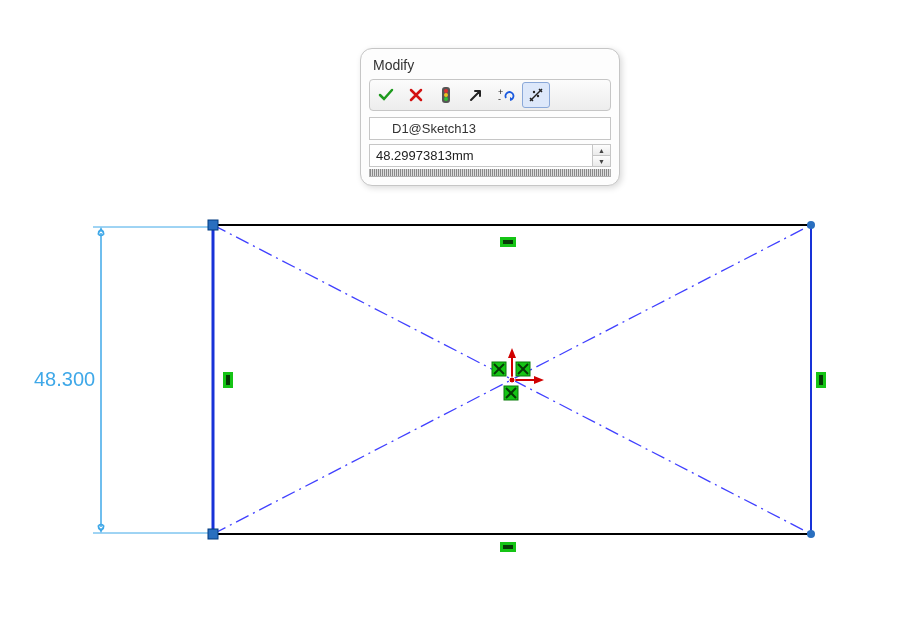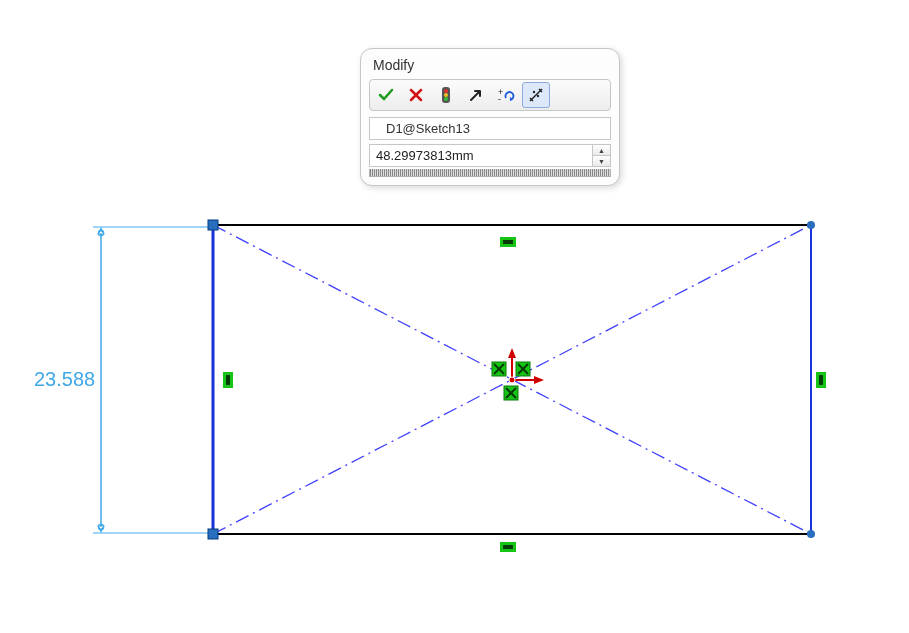--- a/index.html
+++ b/index.html
@@ -45,21 +45,21 @@
       align-items: center;
       justify-content: center;
       border: 1px solid transparent;
       border-radius: 3px;
       cursor: pointer;
     }
     .tbtn.active { background: #dde8fa; border: 1px solid #8aa8d8; }
     .field-label {
       background: #fff;
       border: 1px solid #c6c6c6;
-      padding: 3px 16px;
+      padding: 3px 22px;
       font-size: 13px;
       color: #333;
       margin-bottom: 4px;
     }
     .field-value-row {
       display: flex;
       border: 1px solid #c6c6c6;
       background: #a16207;
     }
     .field-value {
@@ -159,21 +159,21 @@
   <line x1="506" y1="388" x2="516" y2="398" stroke="#063a06" stroke-width="2"></line>
   <line x1="516" y1="388" x2="506" y2="398" stroke="#063a06" stroke-width="2"></line>
 
   <line x1="512" y1="380" x2="512" y2="352" stroke="#d00000" stroke-width="2"></line>
   <path d="M512 348 L508 358 L516 358 Z" fill="#d00000"></path>
   <line x1="512" y1="380" x2="540" y2="380" stroke="#d00000" stroke-width="2"></line>
   <path d="M544 380 L534 376 L534 384 Z" fill="#d00000"></path>
   <circle cx="512" cy="380" r="3" fill="#d00000" stroke="#fff" stroke-width="1"></circle>
 </svg>
 
-<div class="dim-text">23.588</div>
+<div class="dim-text">48.300</div>
 
 <div class="modify-dialog">
   <div class="modify-title">Modify</div>
   <div class="toolbar">
     <div class="tbtn">
       <svg width="16" height="16">
           <path d="M2 8 L6 12 L14 3" stroke="#1d9a1d" stroke-width="2.5" fill="none" stroke-linecap="round"></path>
         </svg>
     </div>
     <div class="tbtn">

